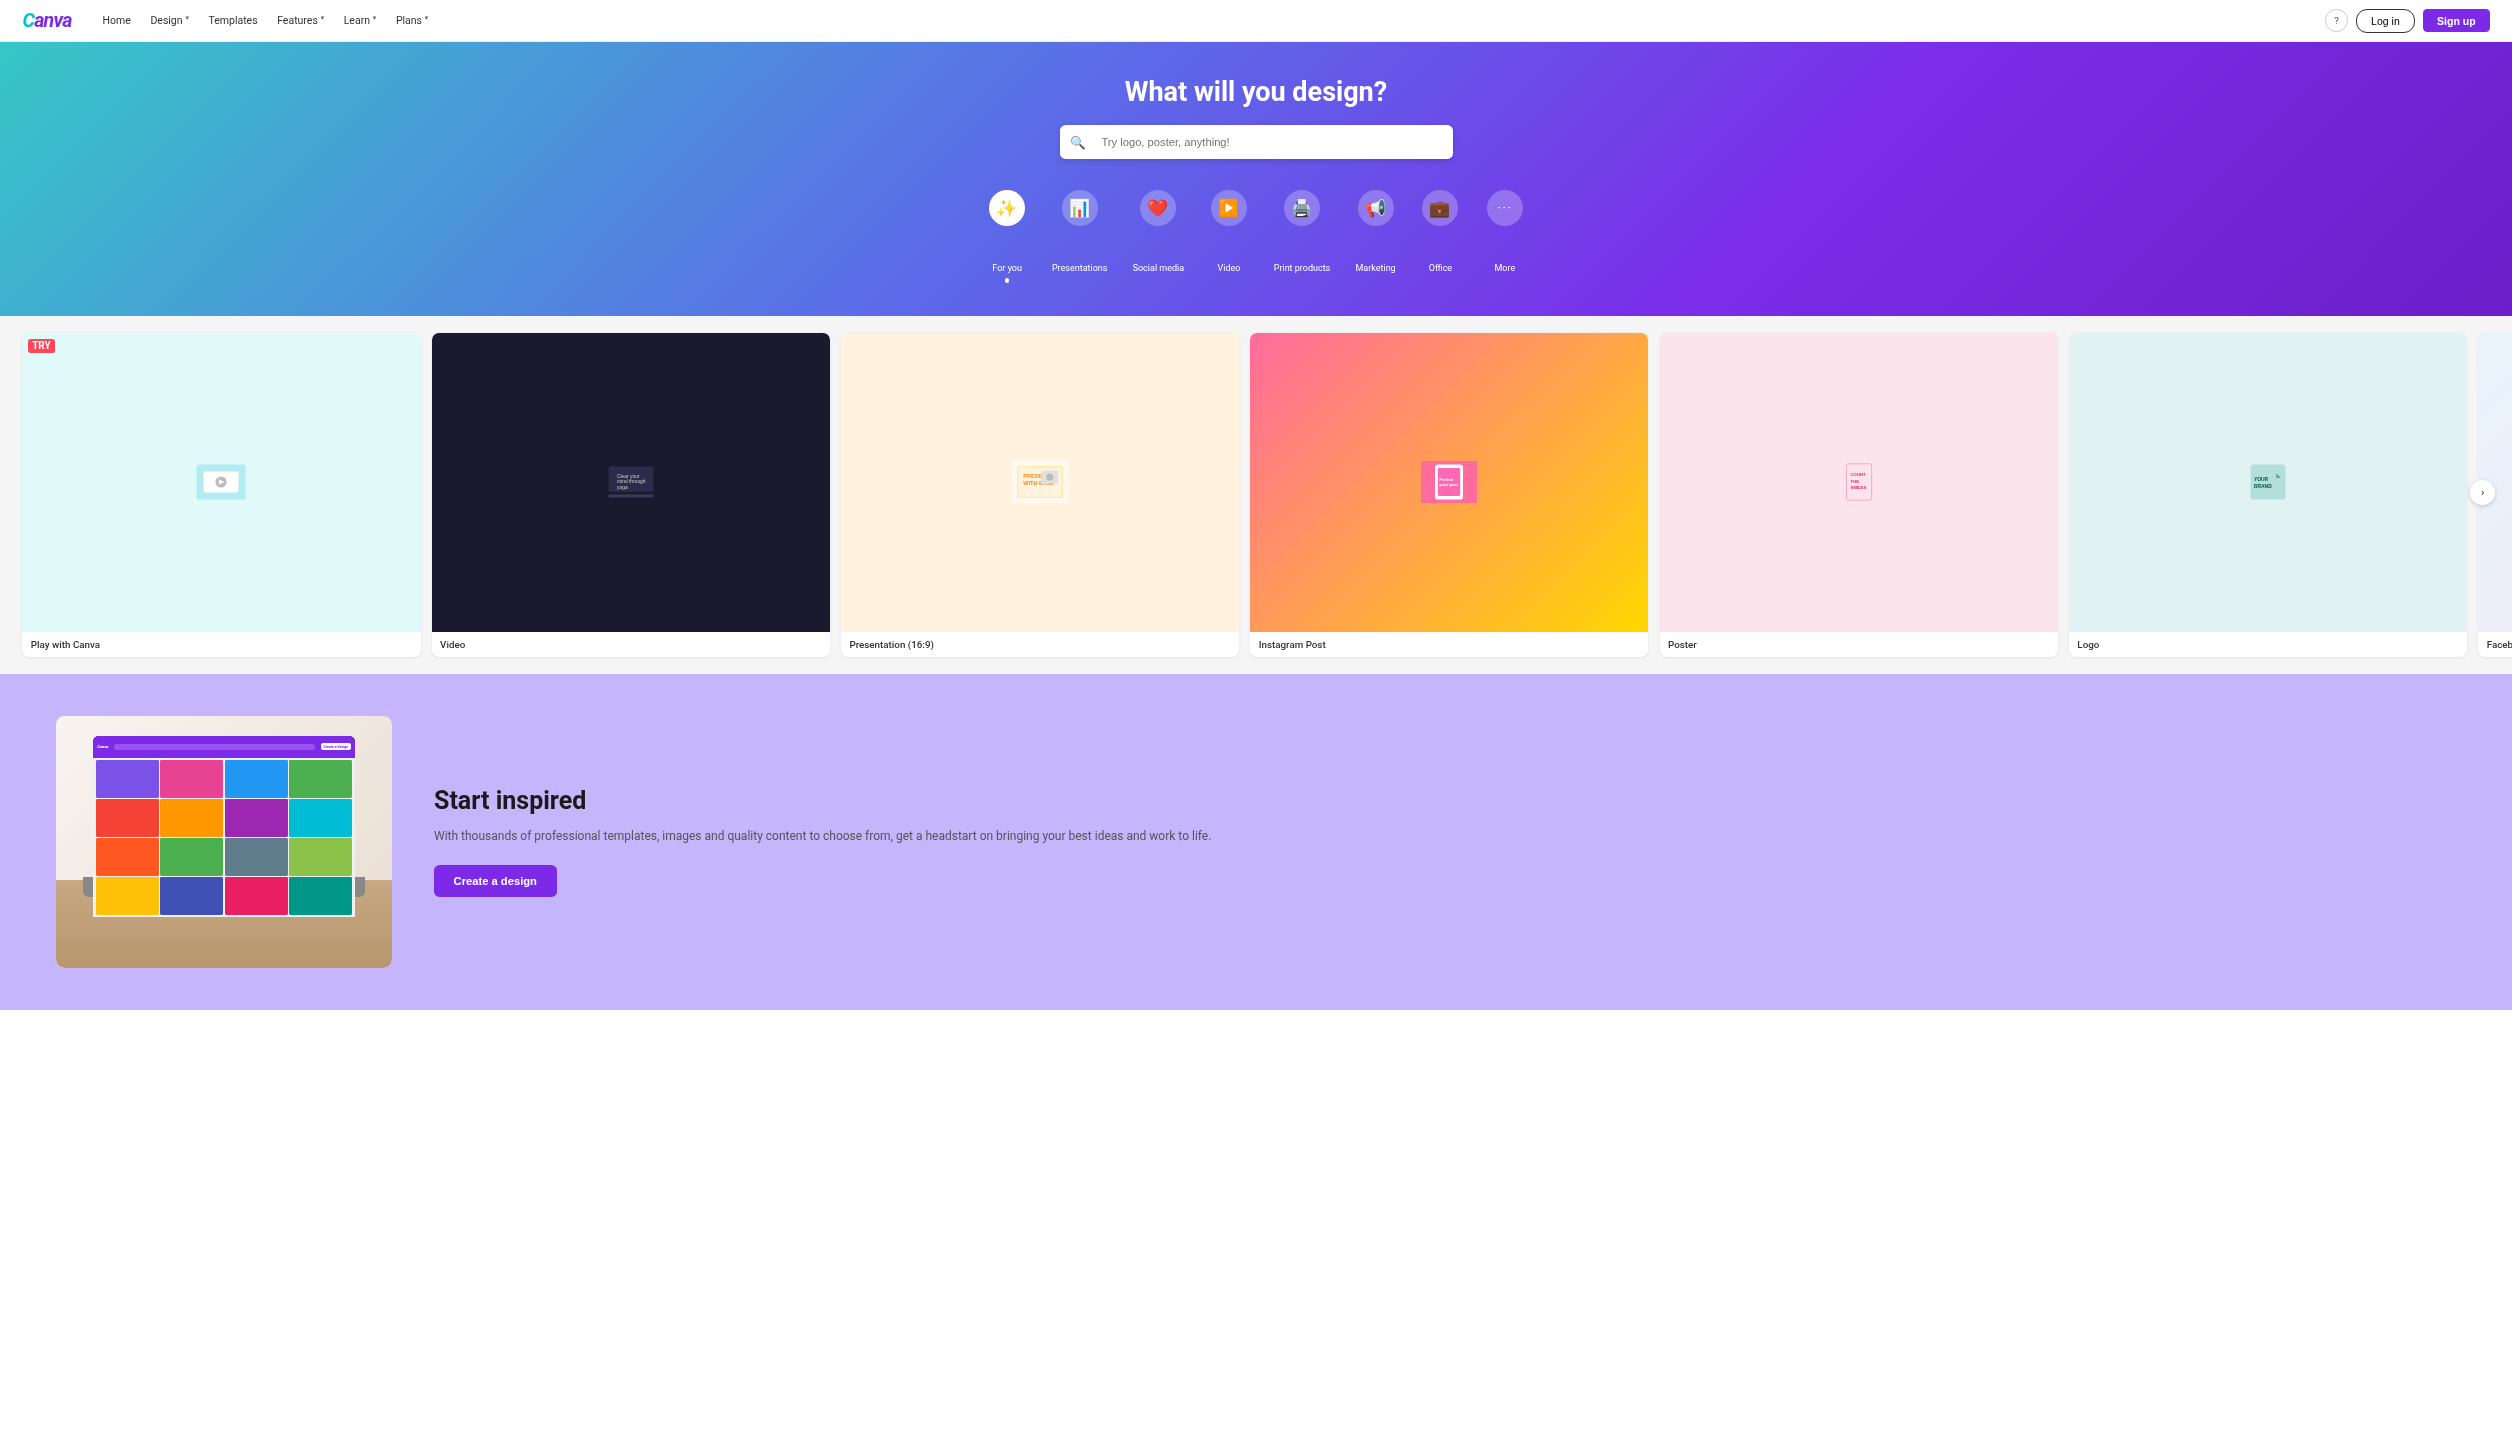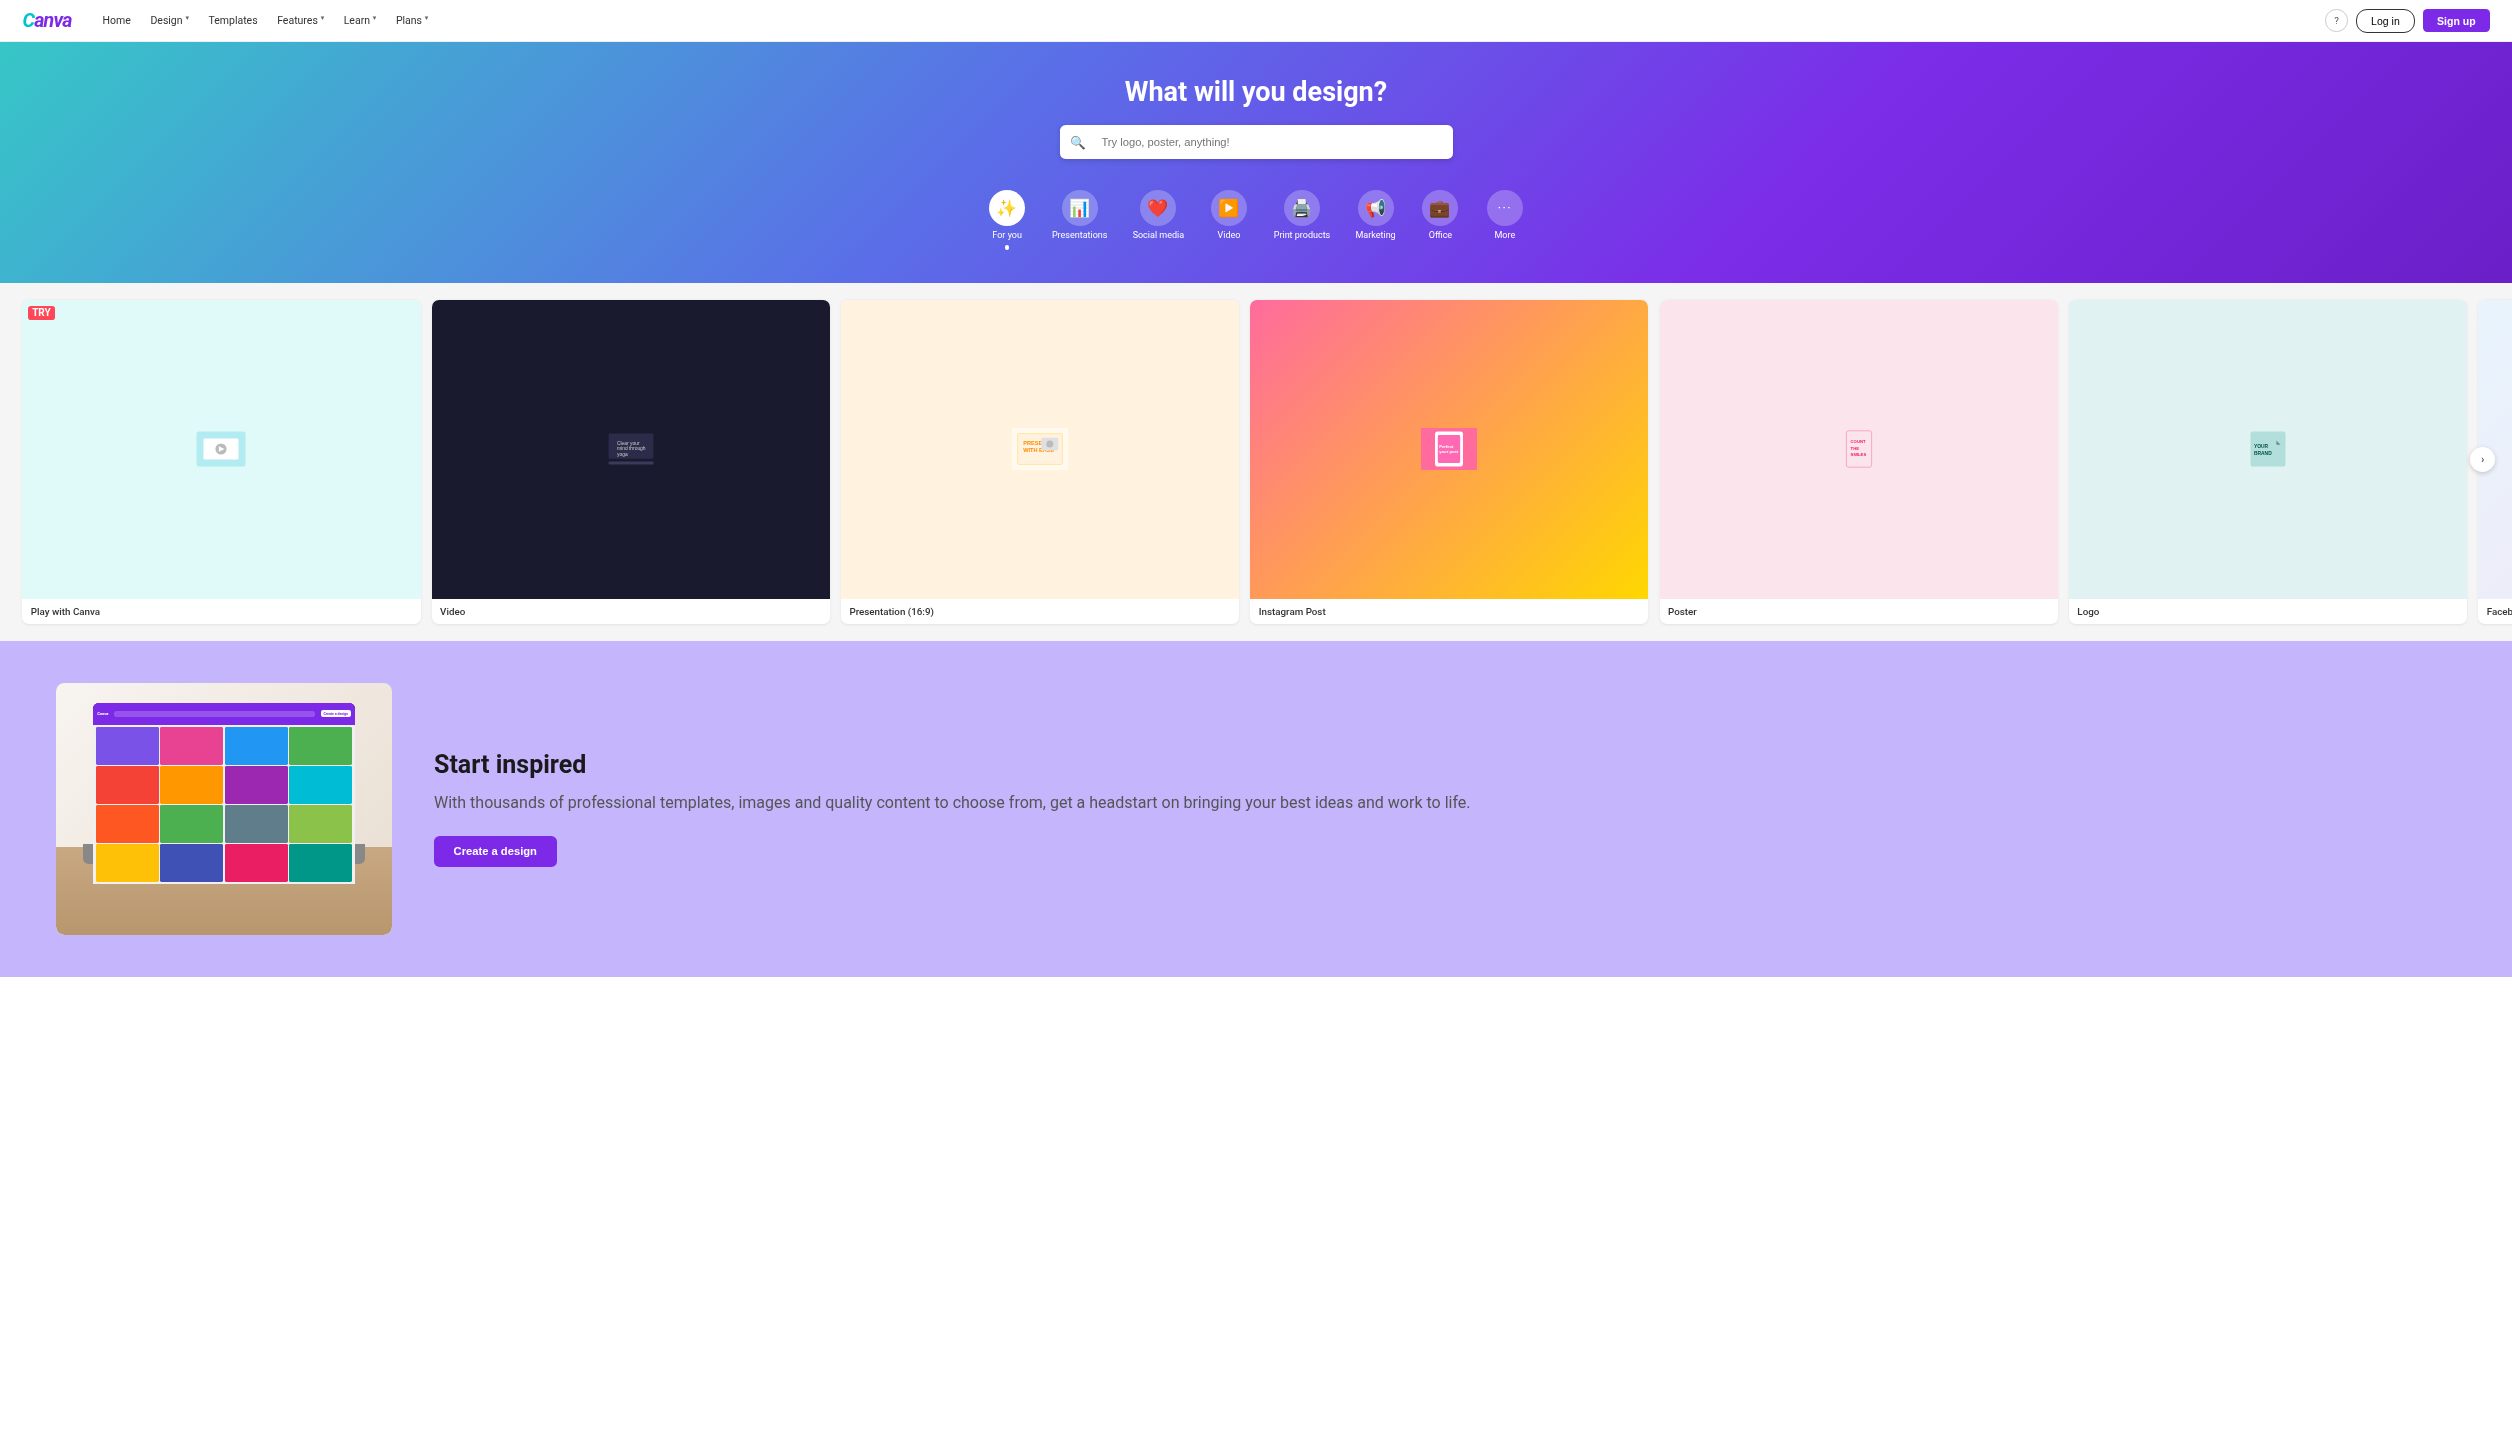--- a/index.html
+++ b/index.html
@@ -145,20 +145,21 @@
       position: relative;
     }
     .category-icon-circle.active {
       background: #fff;
     }
     .category-label {
       font-size: 9px;
       color: #fff;
       white-space: nowrap;
       font-weight: 400;
+      margin-top: 33px;
     }
     .active-dot {
       width: 4.2px; height: 4.2px;
       background: #fff;
       border-radius: 50%;
       margin-top: 1.4px;
     }
 
     
     .templates-section {
@@ -273,21 +274,21 @@
     .inspire-text {
       flex: 1;
     }
     .inspire-title {
       font-size: 25px;
       font-weight: 700;
       color: #1a1a1a;
       margin-bottom: 11.2px;
     }
     .inspire-desc {
-      font-size: 16px;
+      font-size: 12px;
       color: #555;
       line-height: 1.6;
       margin-bottom: 19.6px;
     }
     .create-btn {
       padding: 9.8px 19.6px;
       background: #7d2ae8;
       color: #fff;
       border: none;
       border-radius: 5.6px;

